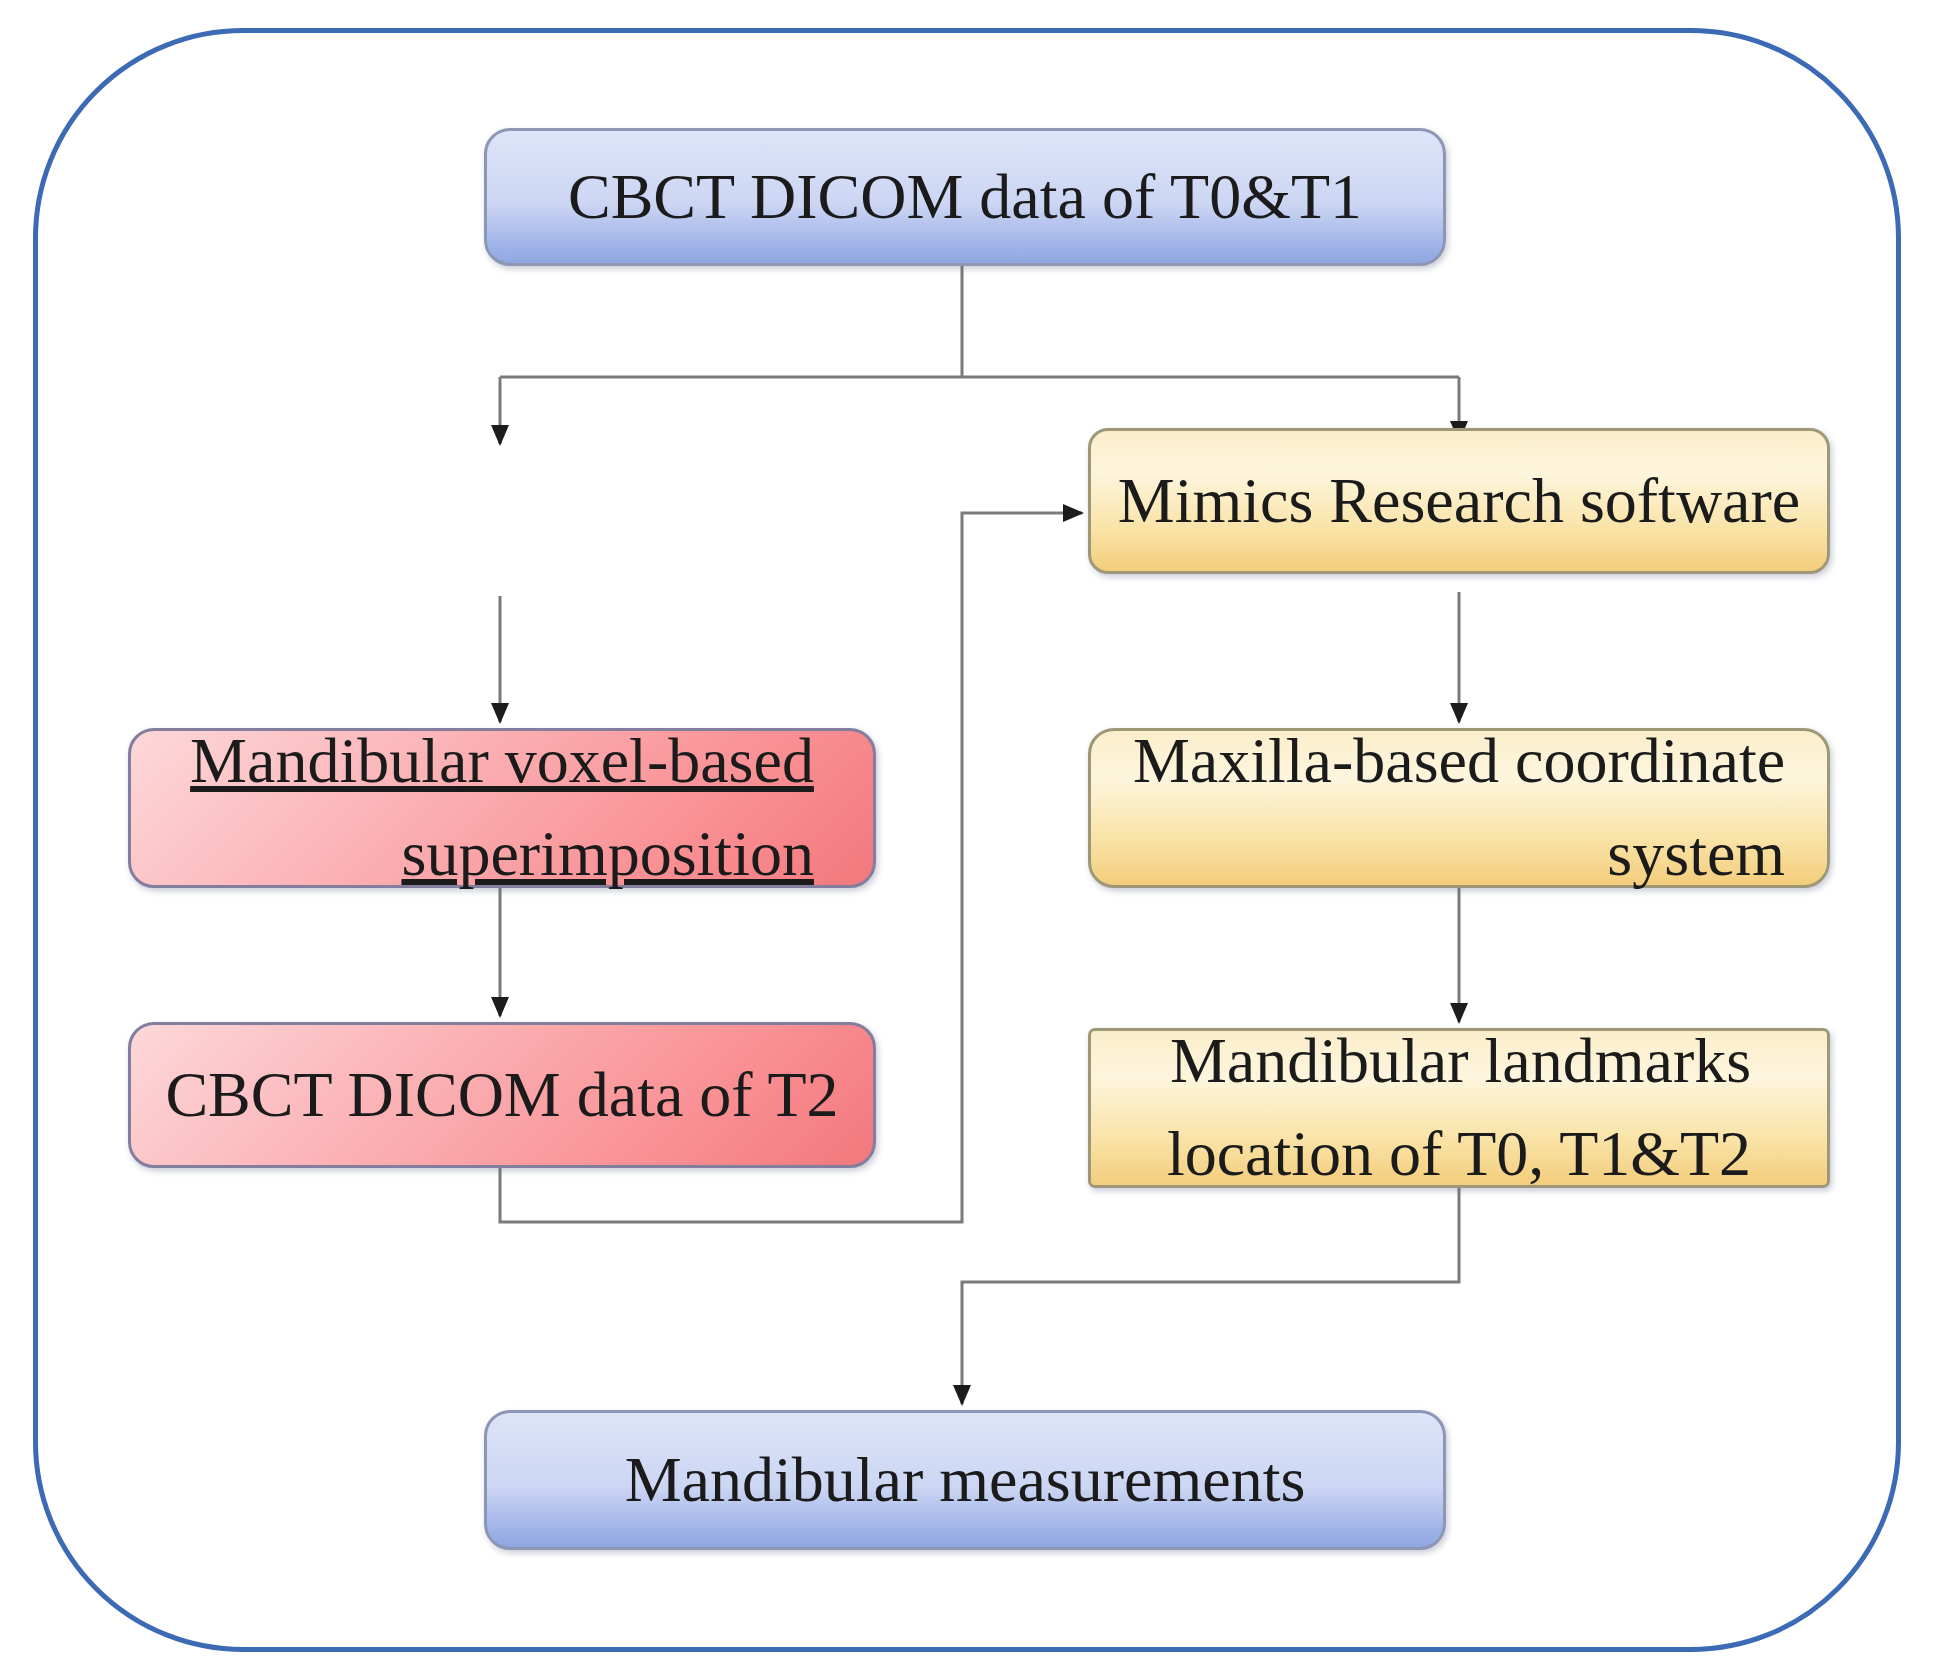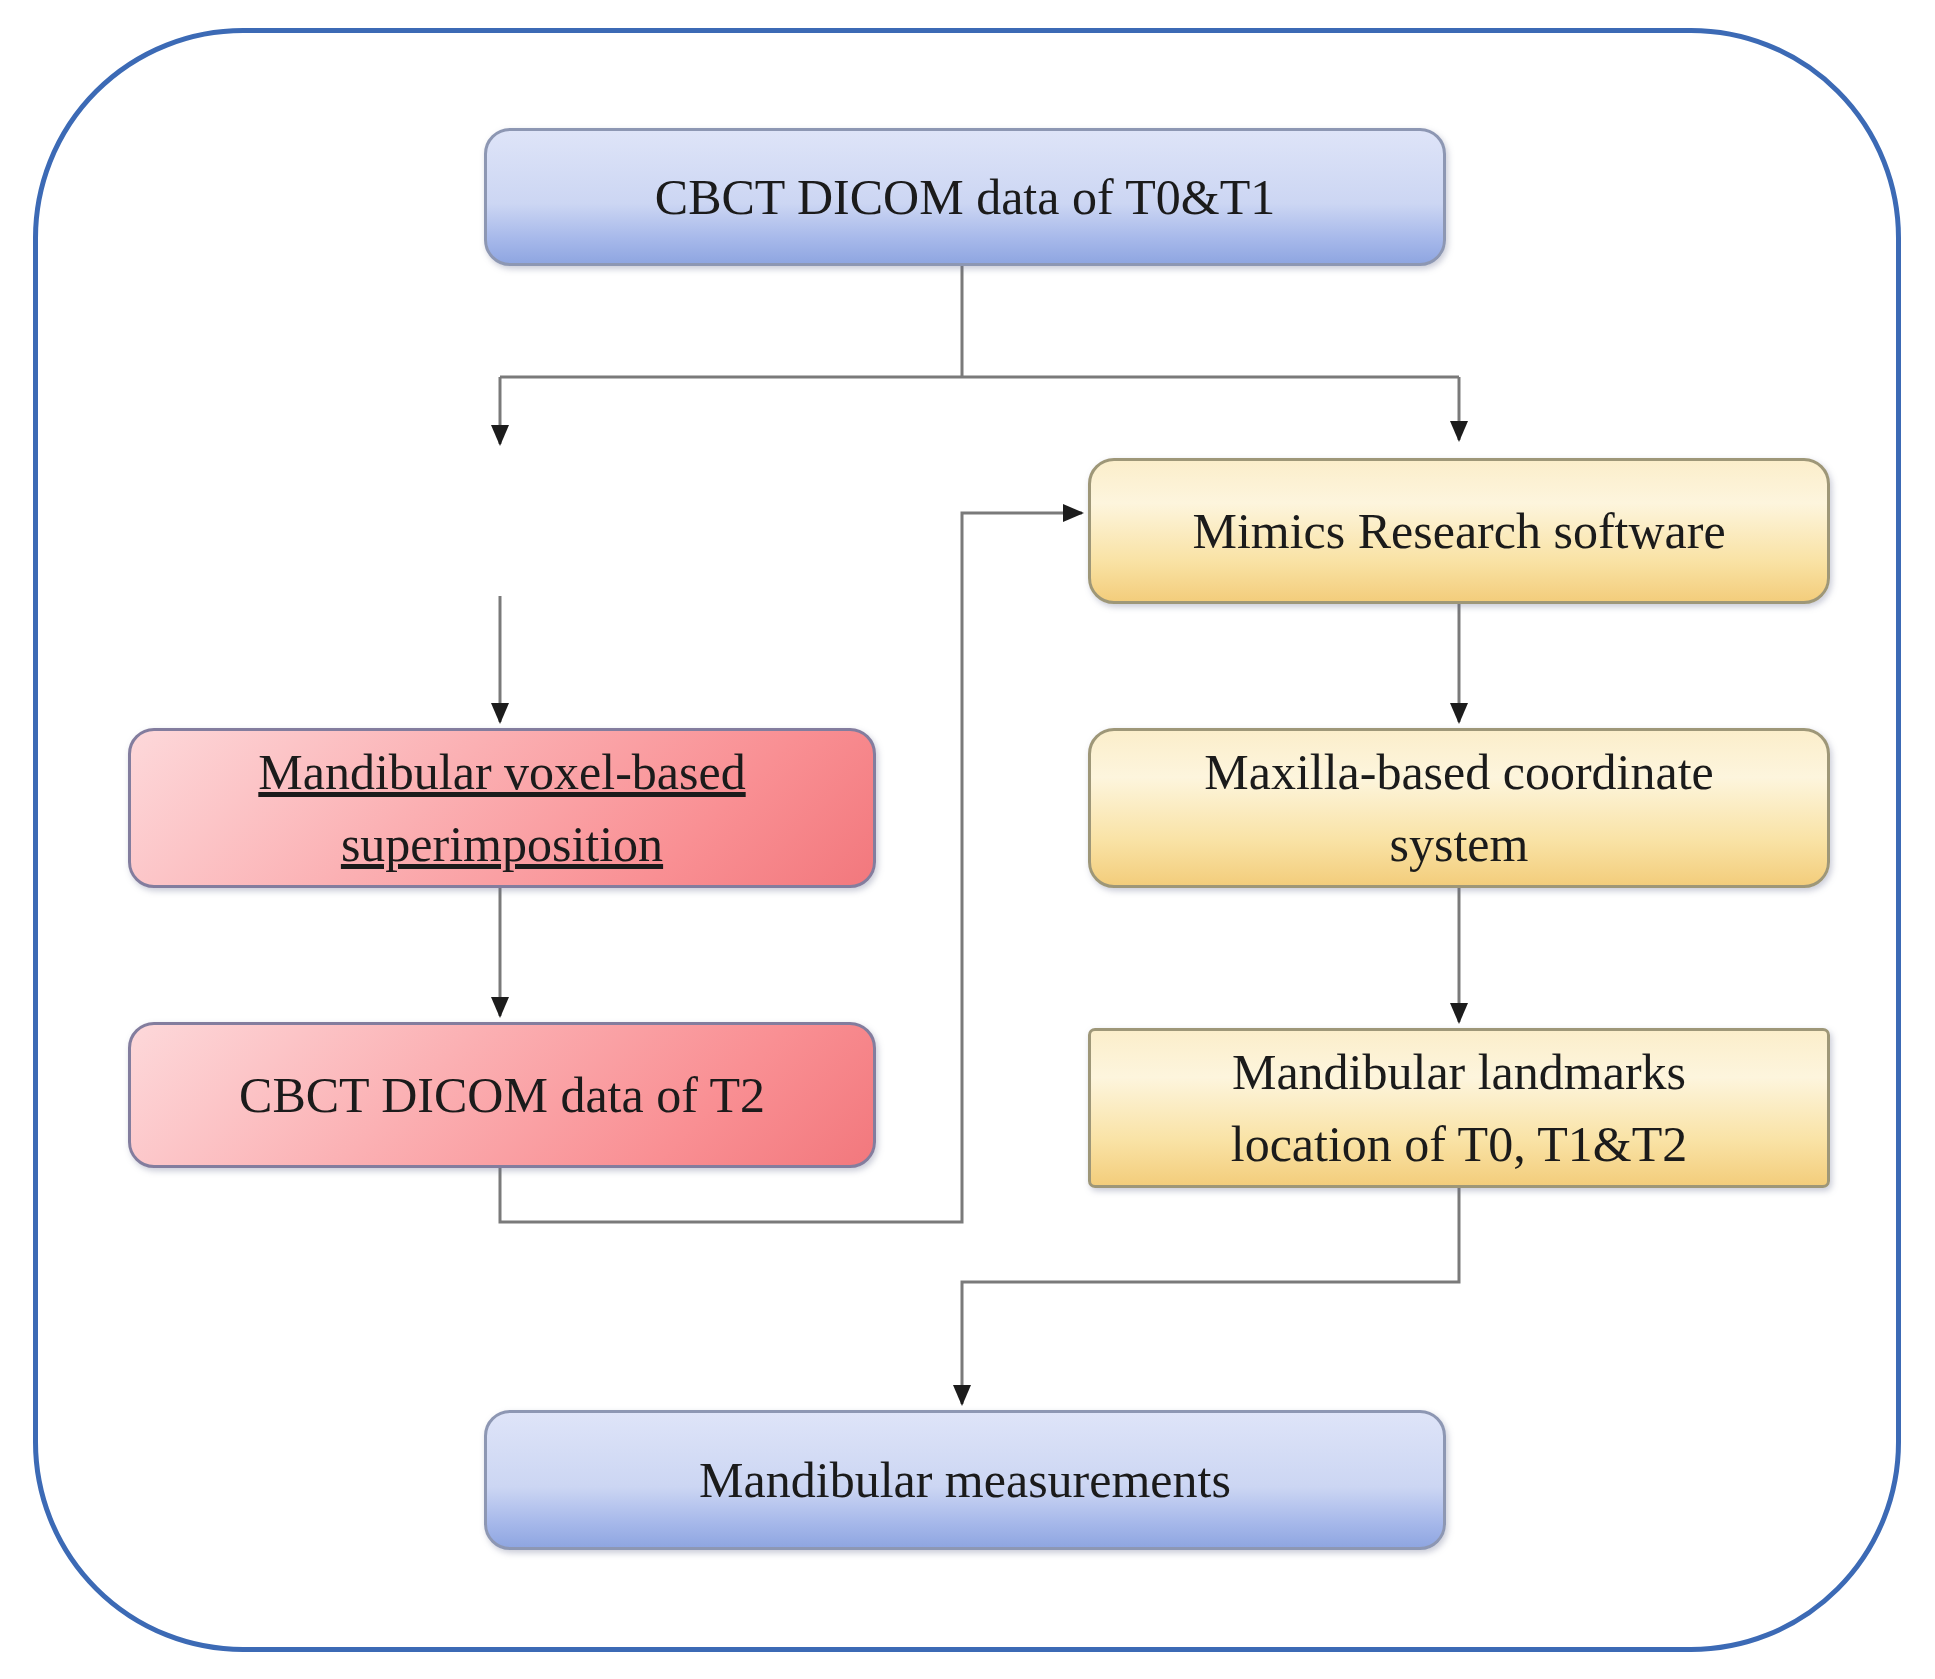--- a/index.html
+++ b/index.html
@@ -14,22 +14,22 @@
     position:absolute;
     left:33px;top:28px;width:1858px;height:1614px;
     border:5px solid #3c6ab5;
     border-radius:210px;
     background:#ffffff;
   }
   svg.connectors{position:absolute;left:0;top:0;width:1935px;height:1679px;}
   .node{
     position:absolute;
     display:flex;align-items:center;justify-content:center;
-    text-align:center;
-    font-size:50px;line-height:1.45;
+    text-align:right;
+    font-size:64px;line-height:1.45;
     color:#1b1b1b;
     white-space:pre-line;
     border-radius:26px;
     box-shadow:2px 3px 6px rgba(100,105,140,.35);
     box-sizing:border-box;
   }
   .node.blue{
     background:linear-gradient(180deg,#dee4f8 0%,#ccd6f3 55%,#a6b8ea 82%,#8fa6e1 100%);
     border:3px solid #8d97b3;
   }
@@ -37,21 +37,21 @@
     background:linear-gradient(135deg,#fdd8da 0%,#fbb0b3 40%,#f98f93 75%,#f2787d 100%);
     border:3px solid #837d9e;
   }
   .node.yellow{
     background:linear-gradient(180deg,#fbeecb 0%,#fdf5dd 30%,#f9e2a4 72%,#f3cd7c 100%);
     border:3px solid #9e9778;
   }
   
   #node-cbct-t0t1      {left:484px; top:128px;  width:962px; height:138px;}
   #node-dolphin        {left:128px; top:450px;  width:748px; height:146px;}
-  #node-mimics         {left:1088px;top:458px;  width:742px; height:146px;}
+  #node-mimics         {left:1088px;top:428px;  width:742px; height:146px;border-radius:20px;}
   #node-voxel          {left:128px; top:728px;  width:748px; height:160px;text-decoration:underline;}
   #node-coordsys       {left:1088px;top:728px;  width:742px; height:160px;}
   #node-cbct-t2        {left:128px; top:1022px; width:748px; height:146px;}
   #node-landmarks      {left:1088px;top:1028px; width:742px; height:160px;border-radius:7px;}
   #node-measurements   {left:484px; top:1410px; width:962px; height:140px;}
 </style>
 </head>
 <body>
 
 <div id="canvas">

